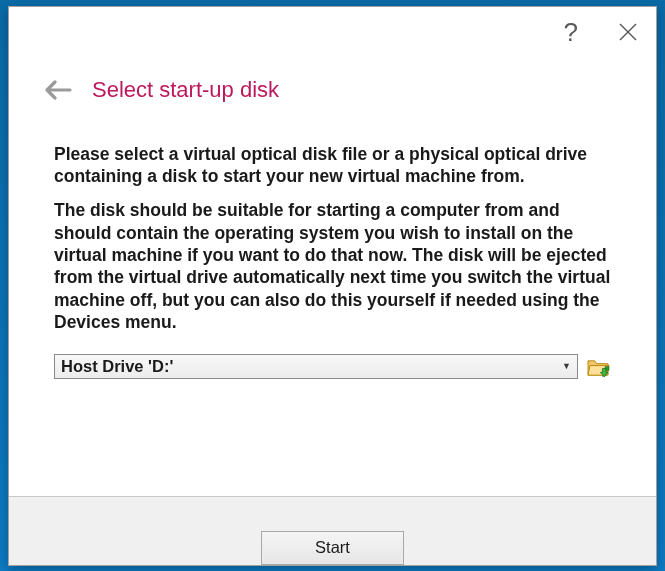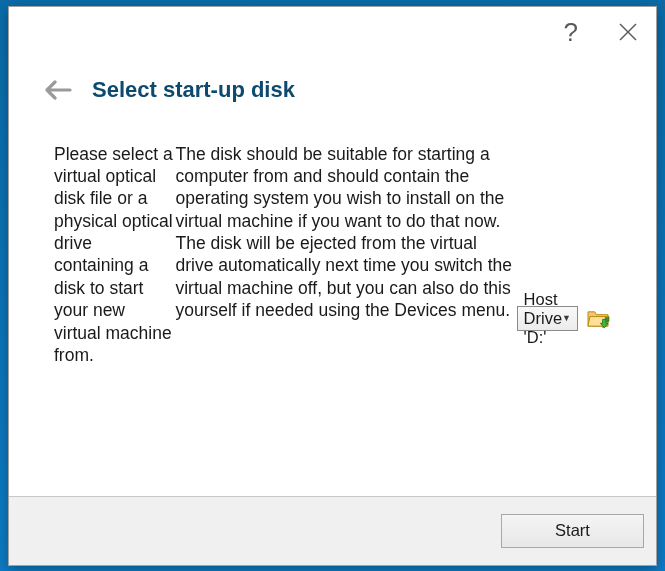--- a/index.html
+++ b/index.html
@@ -66,37 +66,39 @@
       display: flex;
       align-items: center;
       justify-content: center;
     }
     .back-arrow svg {
       width: 28px;
       height: 20px;
     }
     .title {
       font-size: 22px;
-      font-weight: 700;
-      color: #0c4a6e;
+      font-weight: 400;
+      color: #be185d;
     }
     .content {
       padding: 28px 45px 10px 45px;
       flex: 1;
       display: flex;
+      flex-direction: column;
+      font-weight: bold;
     }
     .para {
       font-size: 17.5px;
       line-height: 1.28;
       color: #1a1a1a;
       margin-bottom: 12px;
     }
     .select-row {
       display: flex;
-      align-items: center;
+      align-items: flex-end;
       gap: 8px;
       margin-top: 8px;
     }
     .combo {
       flex: 1;
       height: 25px;
       border: 1px solid #8a8a8a;
       background: linear-gradient(180deg, #f8f8f8 0%, #ececec 100%);
       display: flex;
       align-items: center;
@@ -125,20 +127,21 @@
     }
     .footer {
       border-top: 1px solid #c8c8c8;
       background: #f0f0f0;
       height: 69px;
       display: flex;
       justify-content: flex-end;
       align-items: center;
       padding: 0 12px;
       gap: 10px;
+      flex-direction: column;
     }
     .btn {
       width: 143px;
       height: 34px;
       border: 1px solid #a8a8a8;
       background: linear-gradient(180deg, #f4f4f4 0%, #e7e7e7 100%);
       font-size: 16.5px;
       color: #1a1a1a;
       display: flex;
       align-items: center;

